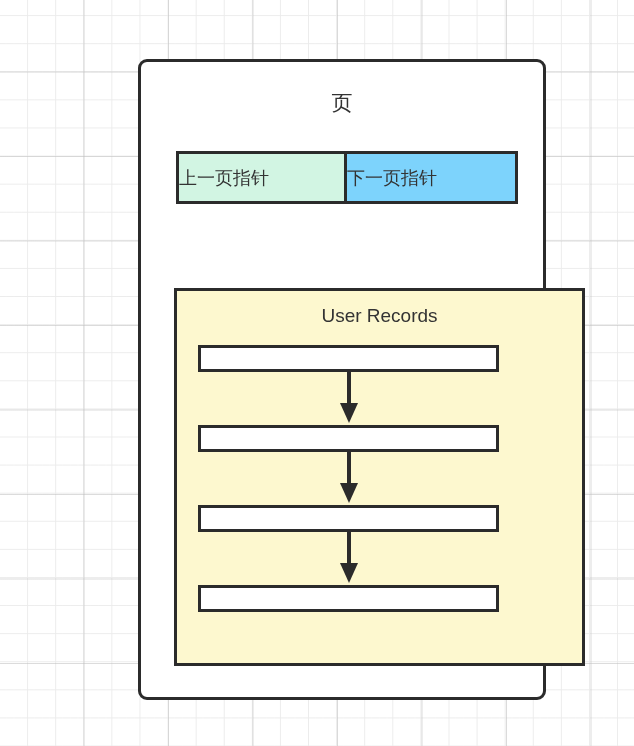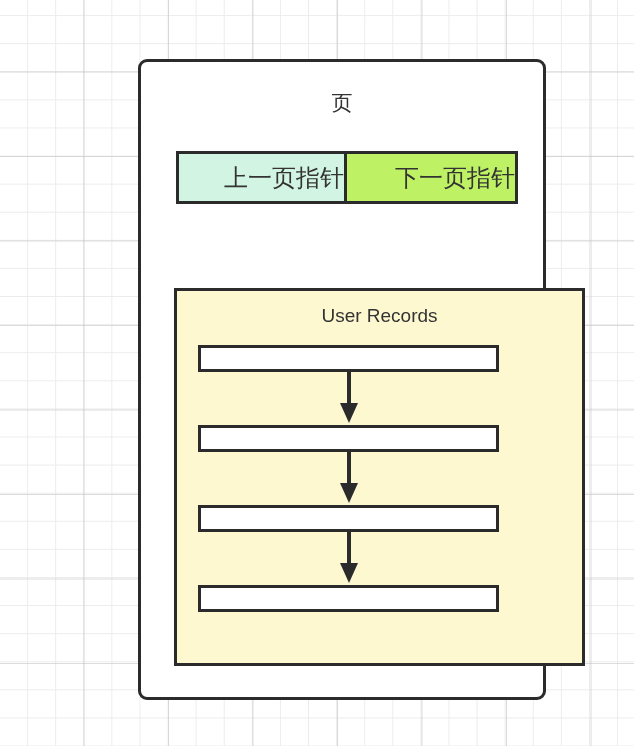--- a/index.html
+++ b/index.html
@@ -68,31 +68,31 @@
     box-sizing: border-box;
     border: 3px solid #2b2b2b;
     display: flex;
     overflow: hidden;
   }
   .pointer-cell {
     flex: 1 1 50%;
     box-sizing: border-box;
     display: flex;
     align-items: center;
-    justify-content: flex-end;
-    font-size: 24px;
+    justify-content: flex-start;
+    font-size: 18px;
     color: #333333;
     white-space: nowrap;
   }
   #prev-page-pointer {
     background: #d2f5e3;
     border-right: 3px solid #2b2b2b;
   }
   #next-page-pointer {
-    background: #bef264;
+    background: #7dd3fc;
   }
 
   
   #user-records-panel {
     position: absolute;
     left: 33px;
     top: 226px;
     width: 411px;
     height: 378px;
     box-sizing: border-box;

